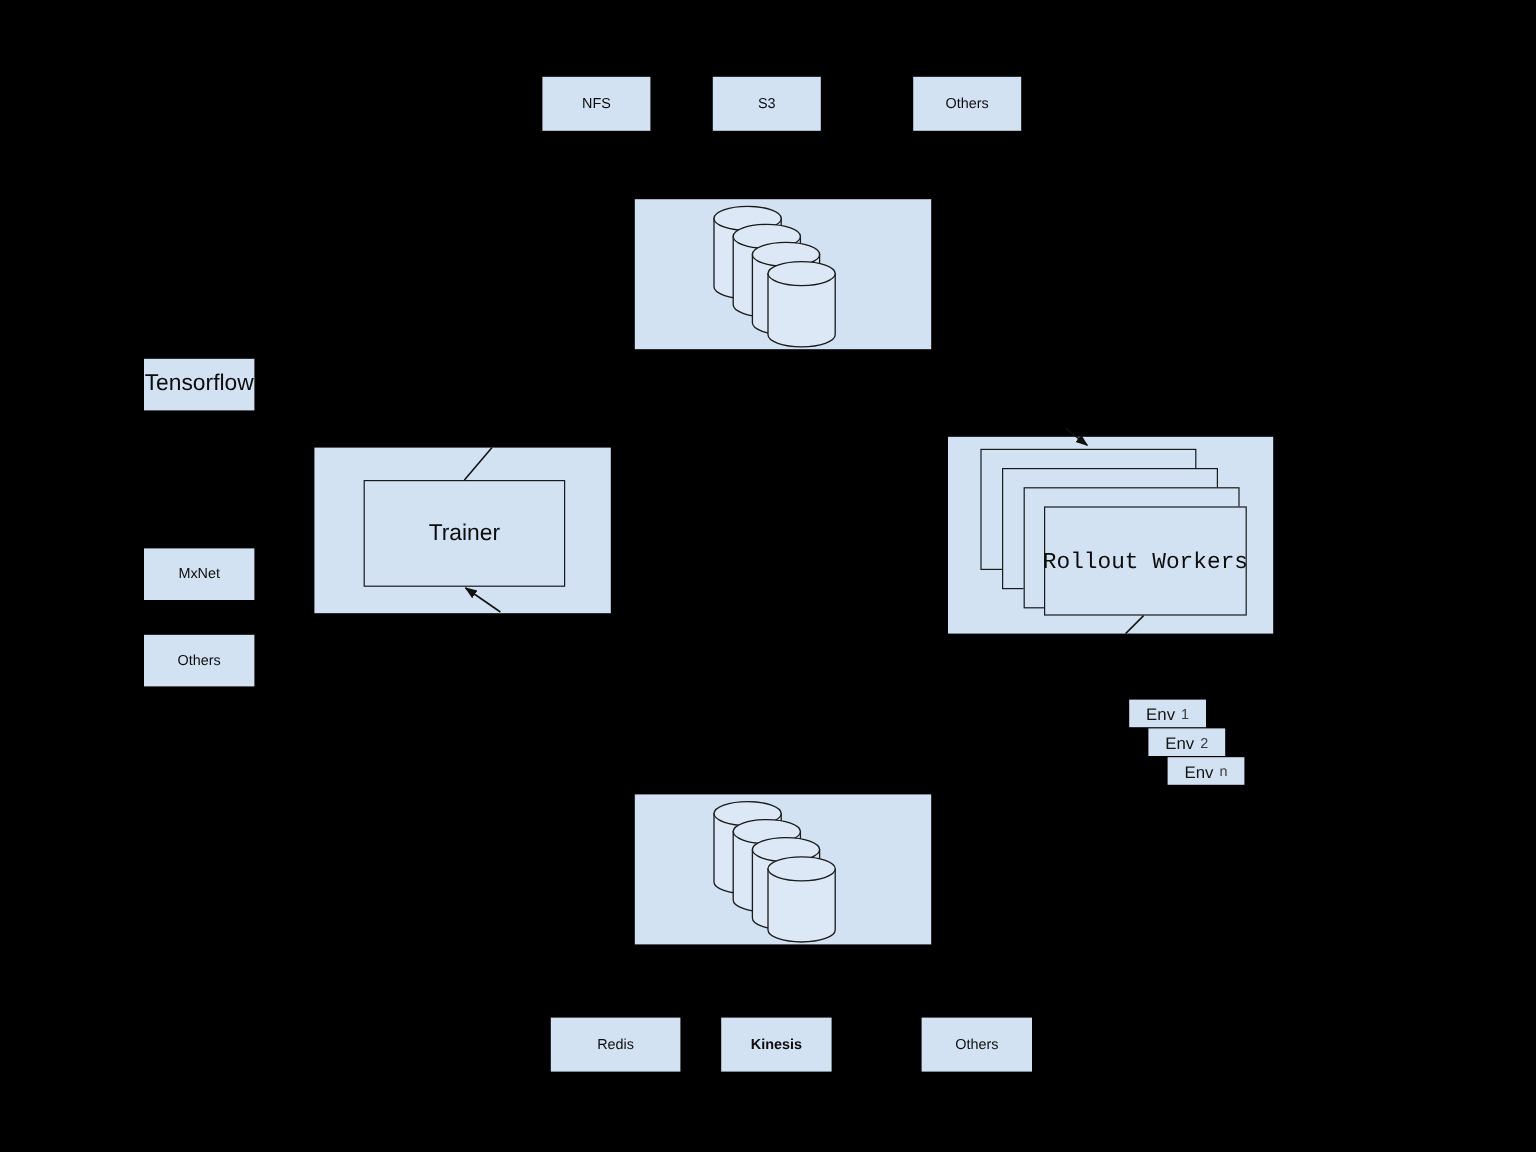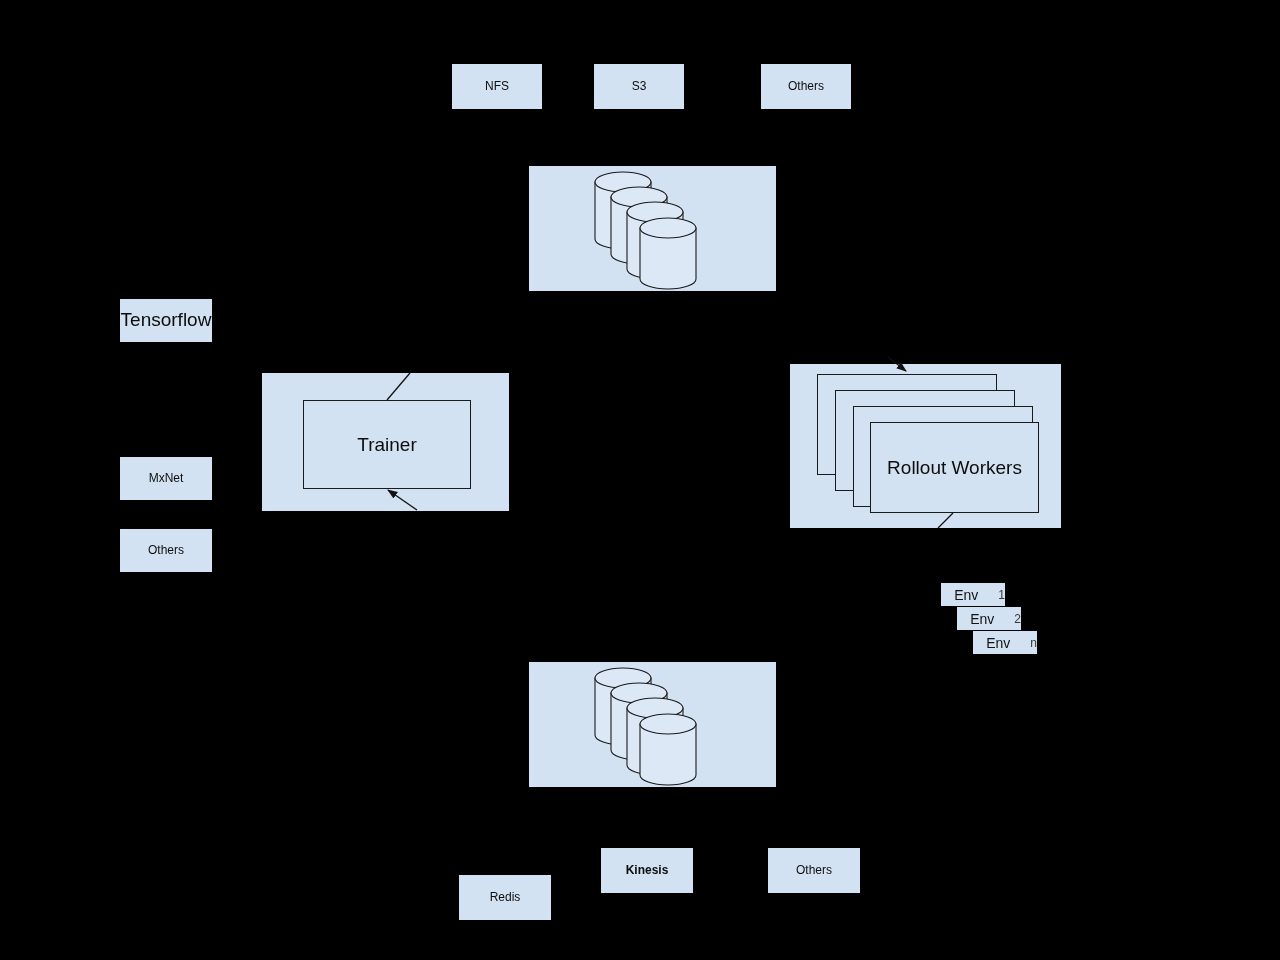--- a/index.html
+++ b/index.html
@@ -62,22 +62,22 @@
     white-space: nowrap;
   }
 
   
   .env {
     position: absolute;
     box-sizing: border-box;
     background: #d3e2f2;
     display: flex;
     align-items: center;
-    justify-content: flex-end;
-    gap: 20px;
+    justify-content: center;
+    gap: 5px;
     font-size: 14px;
     color: #141414;
     white-space: nowrap;
   }
   .env .idx {
     font-size: 12px;
     color: #3a3a3a;
   }
 
   
@@ -146,21 +146,21 @@
   <div class="panel" style="left:262px; top:373px; width:247px; height:138px;"></div>
   <div class="framed" style="left:303px; top:400px; width:168px; height:89px;">
     <span>Trainer</span>
   </div>
 
   <div class="panel" style="left:790px; top:364px; width:271px; height:164px;"></div>
 
   <div class="framed" style="left:817px; top:374px; width:180px; height:101px;"></div>
   <div class="framed" style="left:835px; top:390px; width:180px; height:101px;"></div>
   <div class="framed" style="left:853px; top:406px; width:180px; height:101px;"></div>
-  <div class="framed" style="left:870px; top:422px; width:169px; height:91px;">
+  <div class="framed" style="left:870px; top:422px; width:169px; height:91px;font-family:Liberation Mono, monospace;">
     <span>Rollout Workers</span>
   </div>
 
   <div class="env" style="left:941px; top:583px; width:64px; height:23px;">
     <span>Env</span>
     <span class="idx">1</span>
   </div>
 
   <div class="env" style="left:957px; top:607px; width:64px; height:23px;">
     <span>Env</span>
@@ -181,21 +181,21 @@
         <path d="M23,29 L23,86 A28,10 0 0 0 79,86 L79,29 Z"></path>
         <ellipse cx="51" cy="29" rx="28" ry="10"></ellipse>
         <path d="M39,44 L39,101 A28,10 0 0 0 95,101 L95,44 Z"></path>
         <ellipse cx="67" cy="44" rx="28" ry="10"></ellipse>
         <path d="M52,60 L52,111 A28,10 0 0 0 108,111 L108,60 Z"></path>
         <ellipse cx="80" cy="60" rx="28" ry="10"></ellipse>
       </g>
     </svg>
   </div>
 
-  <div class="node chip" style="left:459px; top:848px; width:92px; height:45px;margin-top:27px;">
+  <div class="node chip" style="left:459px; top:848px; width:108px; height:45px;">
     <span>Redis</span>
   </div>
 
   <div class="node chip" style="left:601px; top:848px; width:92px; height:45px;font-weight:bold;">
     <span>Kinesis</span>
   </div>
 
   <div class="node chip" style="left:768px; top:848px; width:92px; height:45px;">
     <span>Others</span>
   </div>

